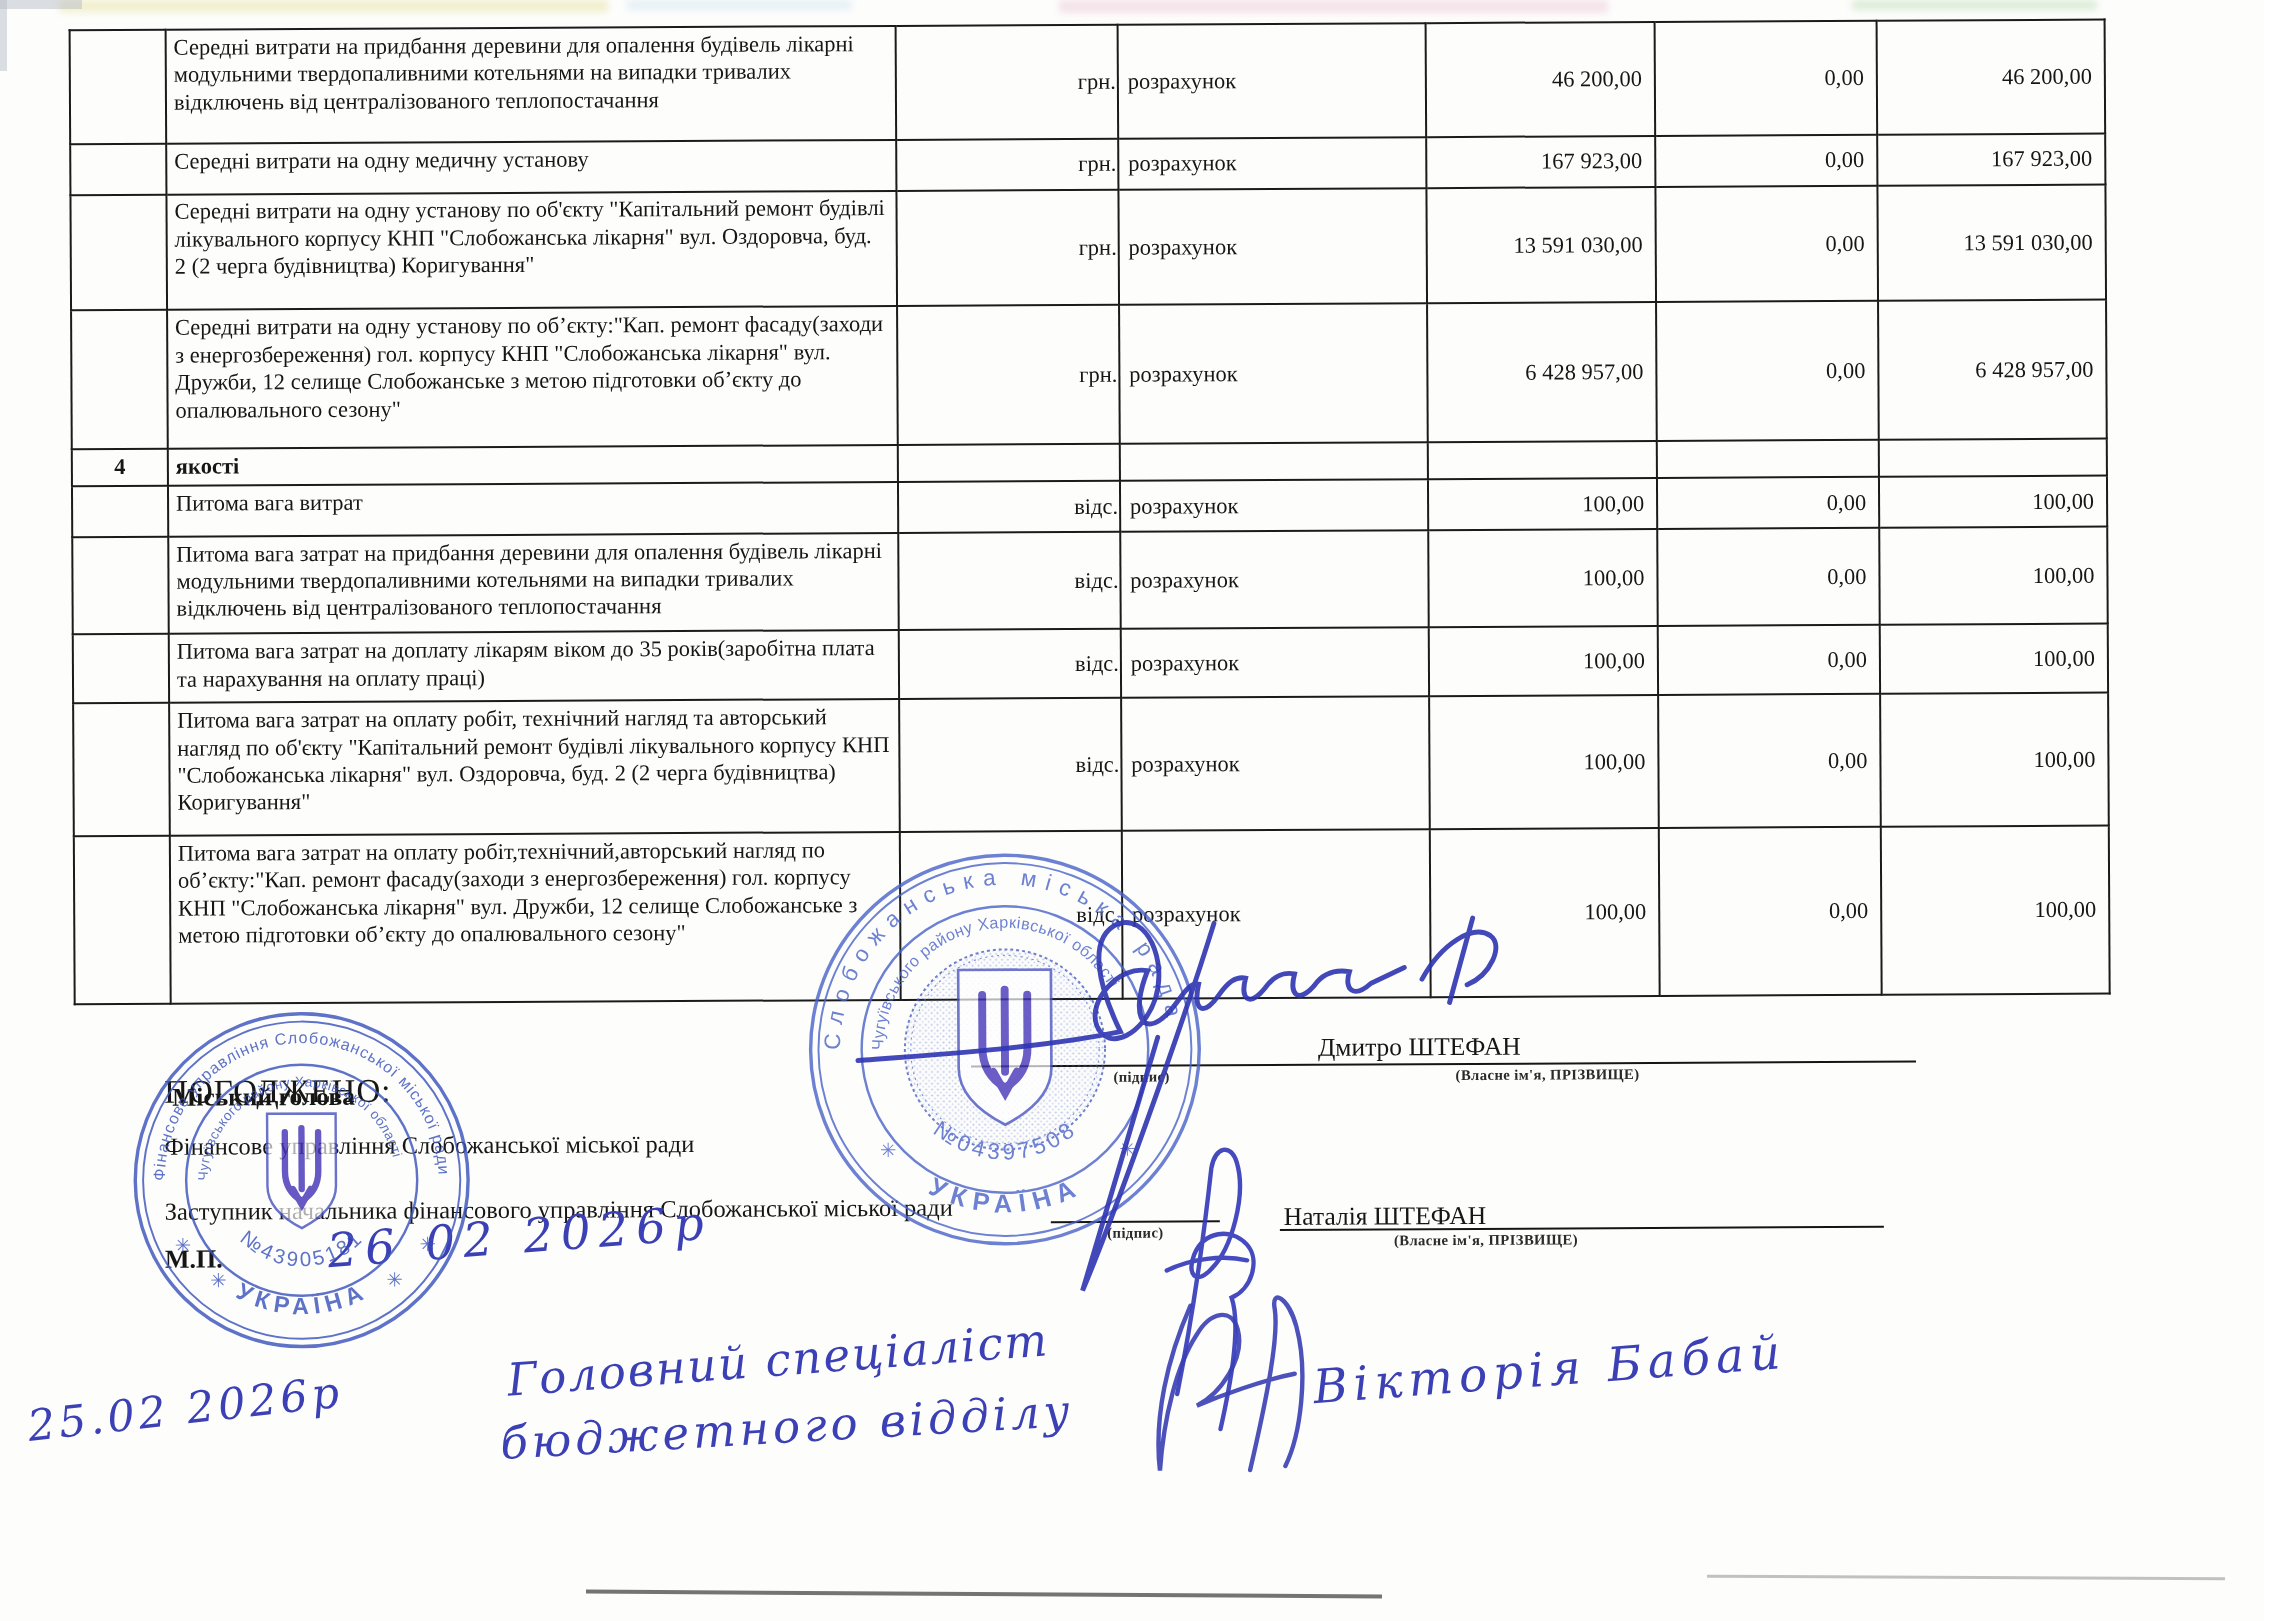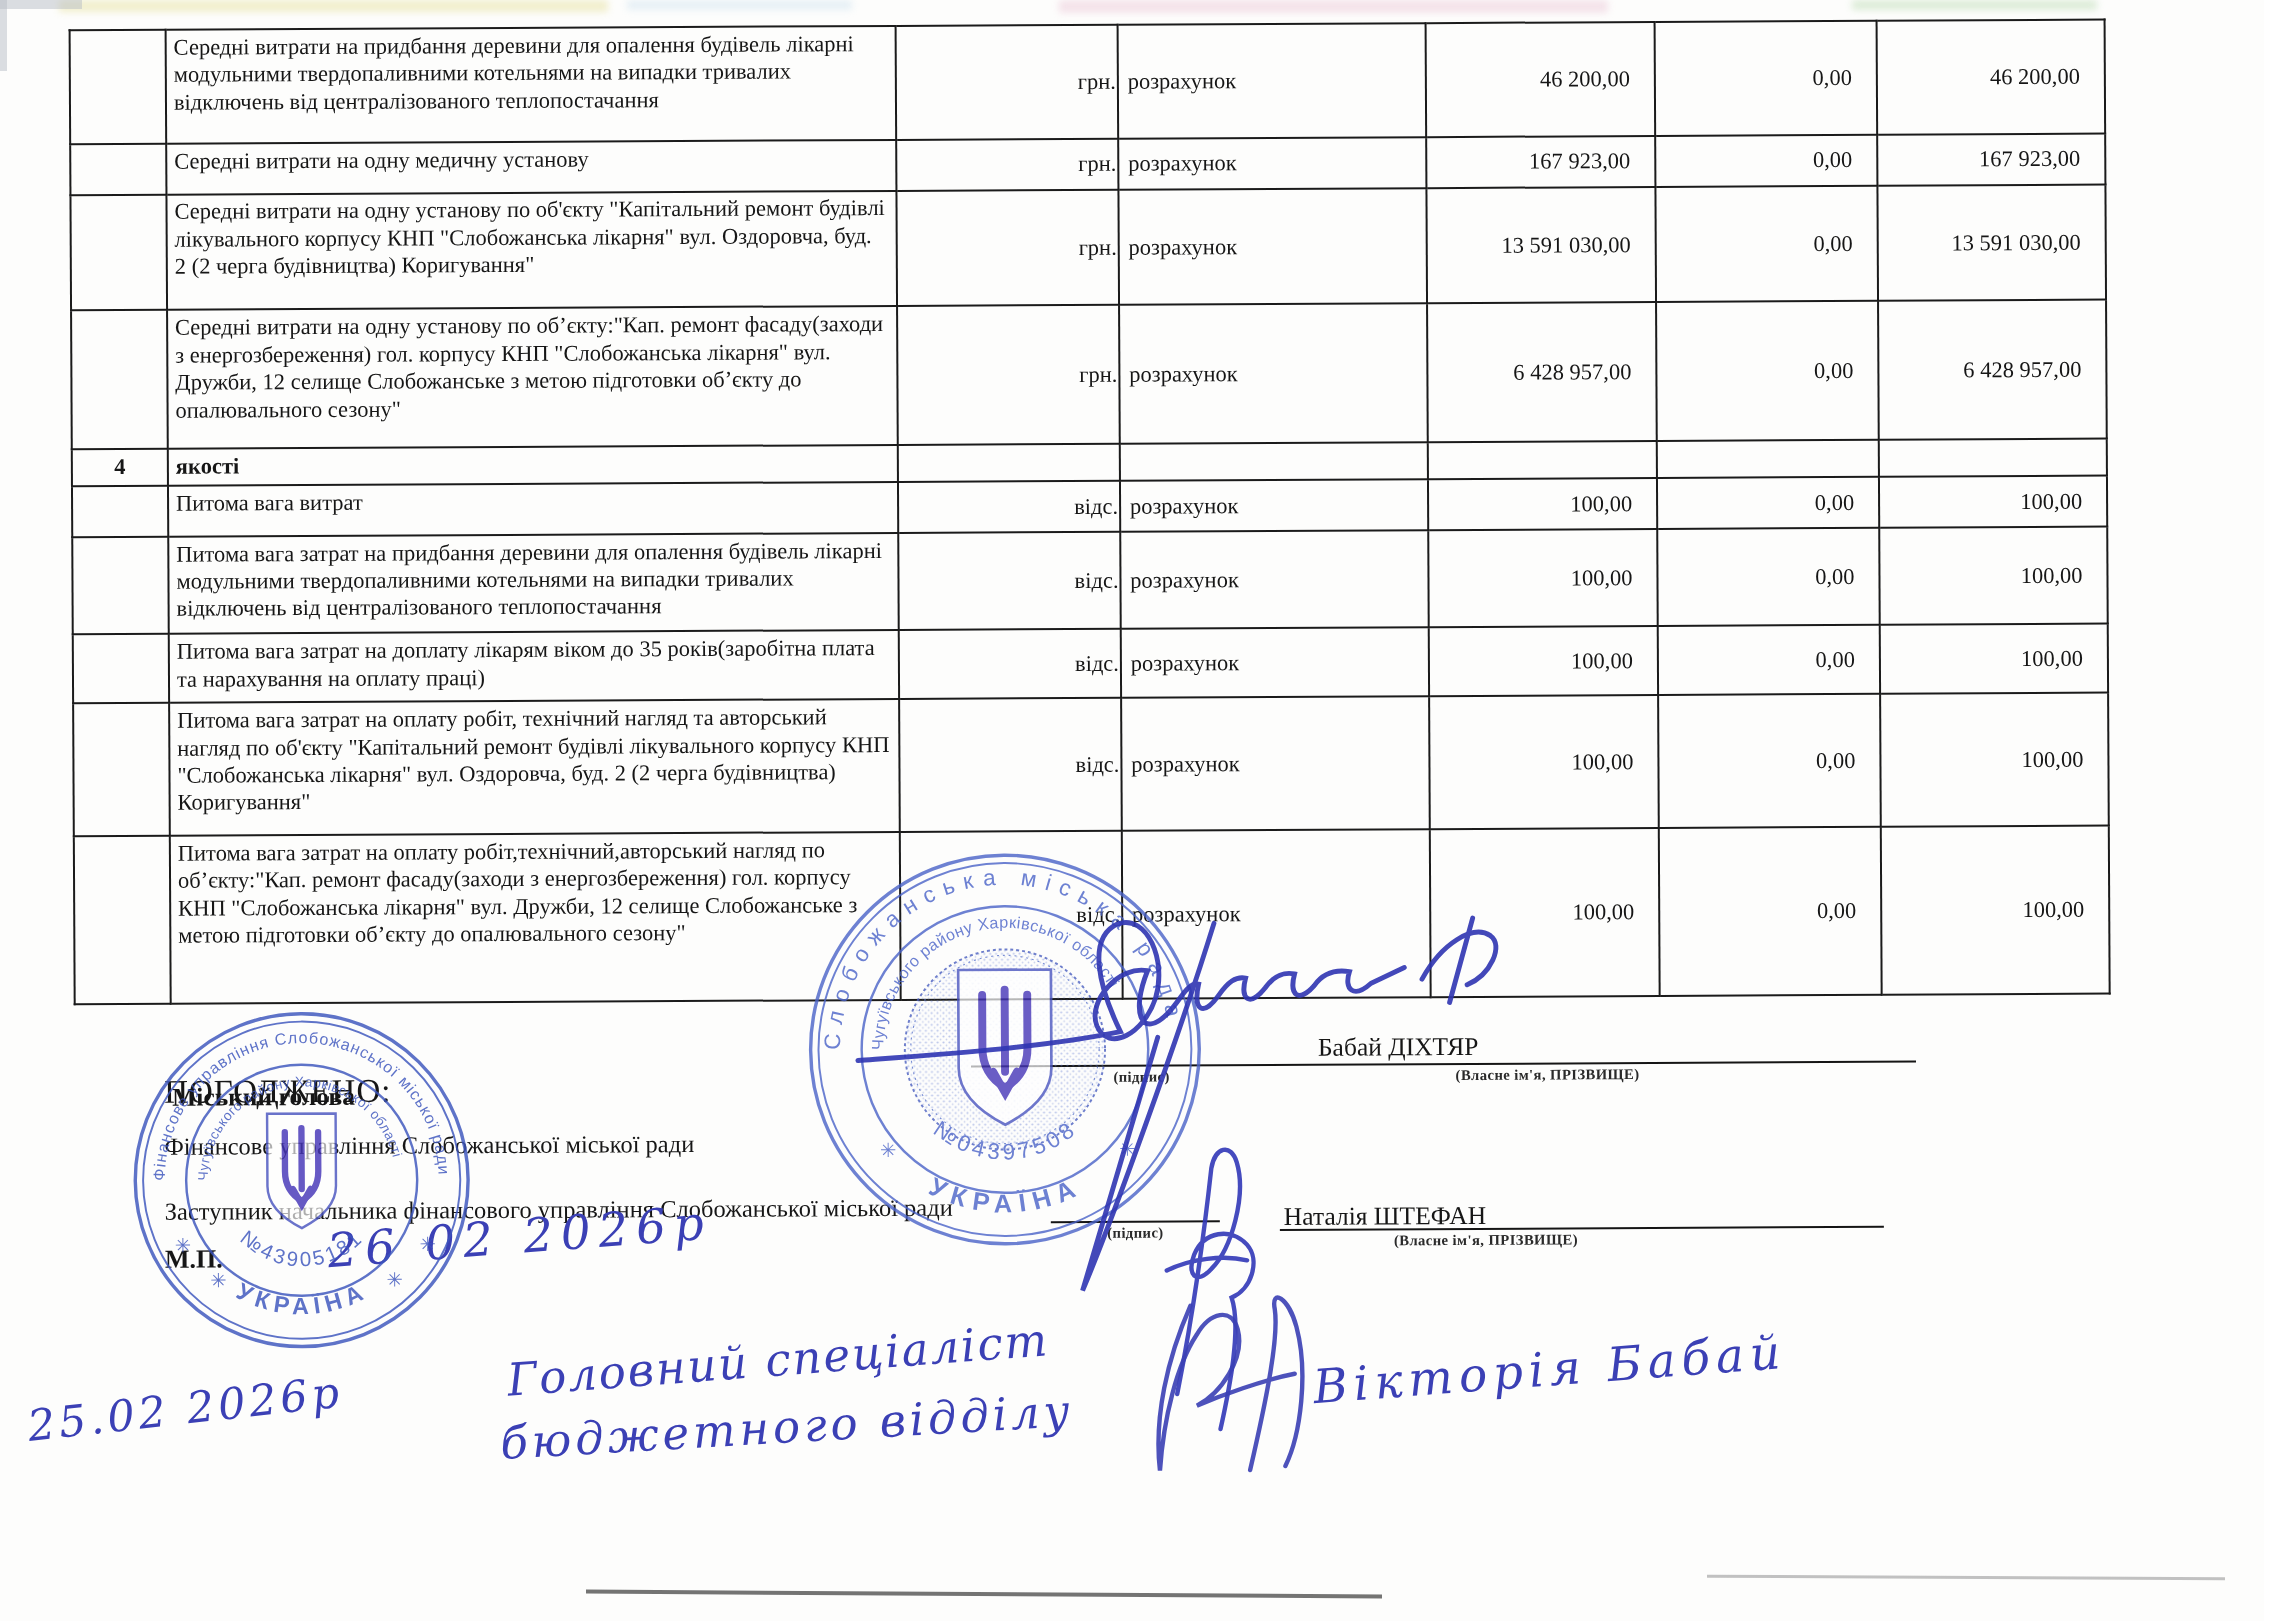--- a/index.html
+++ b/index.html
@@ -14,21 +14,21 @@
 
   
   table.doc{position:absolute;left:71px;top:29px;width:2037px;border-collapse:collapse;
             table-layout:fixed;border:2.9px solid #181818;}
   table.doc td{border:2.5px solid #1b1b1b;font-size:22.5px;line-height:1.22;}
   td.col-num{text-align:center;vertical-align:top;font-weight:bold;padding-top:2.9px;}
   td.col-desc{text-align:left;vertical-align:top;padding:2.9px 7.8px 2.9px 6.9px;}
   td.col-desc.bold{font-weight:bold;}
   td.col-unit{text-align:right;vertical-align:middle;}
   td.col-source{text-align:left;vertical-align:middle;padding-left:8.8px;}
-  td.col-val{text-align:right;vertical-align:middle;padding-right:24px;white-space:nowrap;}
+  td.col-val{text-align:right;vertical-align:middle;padding-right:12px;white-space:nowrap;}
   tr:nth-of-type(1) td{height:106px;}
   tr:nth-of-type(2) td{height:43px;}
   tr:nth-of-type(3) td{height:108px;}
   tr:nth-of-type(4) td{height:131px;}
   tr:nth-of-type(5) td{height:29px;}
   tr:nth-of-type(6) td{height:43px;}
   tr:nth-of-type(7) td{height:90px;}
   tr:nth-of-type(8) td{height:61px;}
   tr:nth-of-type(9) td{height:125px;}
   tr:nth-of-type(10) td{height:160px;}
@@ -166,21 +166,21 @@
           </tr>
         </tbody>
     </table>
 
     <div class="abs t-bold" style="left:169px;top:1083px;font-size:25.5px;">Міський голова</div>
 
     <div class="sig-line" style="left:968px;top:1070px;width:341px;">
       <div class="sig-label">(підпис)</div>
     </div>
 
-    <div class="abs" style="left:1315px;top:1039px;font-size:25.5px;">Бабай ДІХТЯР</div>
+    <div class="abs" style="left:1315px;top:1039px;font-size:25.5px;">Дмитро ШТЕФАН</div>
     <div class="sig-line" style="left:1309px;top:1070px;width:604px;">
       <div class="sig-label" style="width:353px;margin-left:59px;">(Власне ім'я, ПРІЗВИЩЕ)</div>
     </div>
 
     <div class="abs" style="left:161px;top:1074px;font-size:33px;letter-spacing:1px;">ПОГОДЖЕНО:</div>
 
     <div class="abs" style="left:161px;top:1133px;font-size:24.5px;">Фінансове управління Слобожанської міської ради</div>
 
     <div class="abs" style="left:161px;top:1198px;font-size:24.5px;">Заступник начальника фінансового управління Слобожанської міської ради</div>
 

